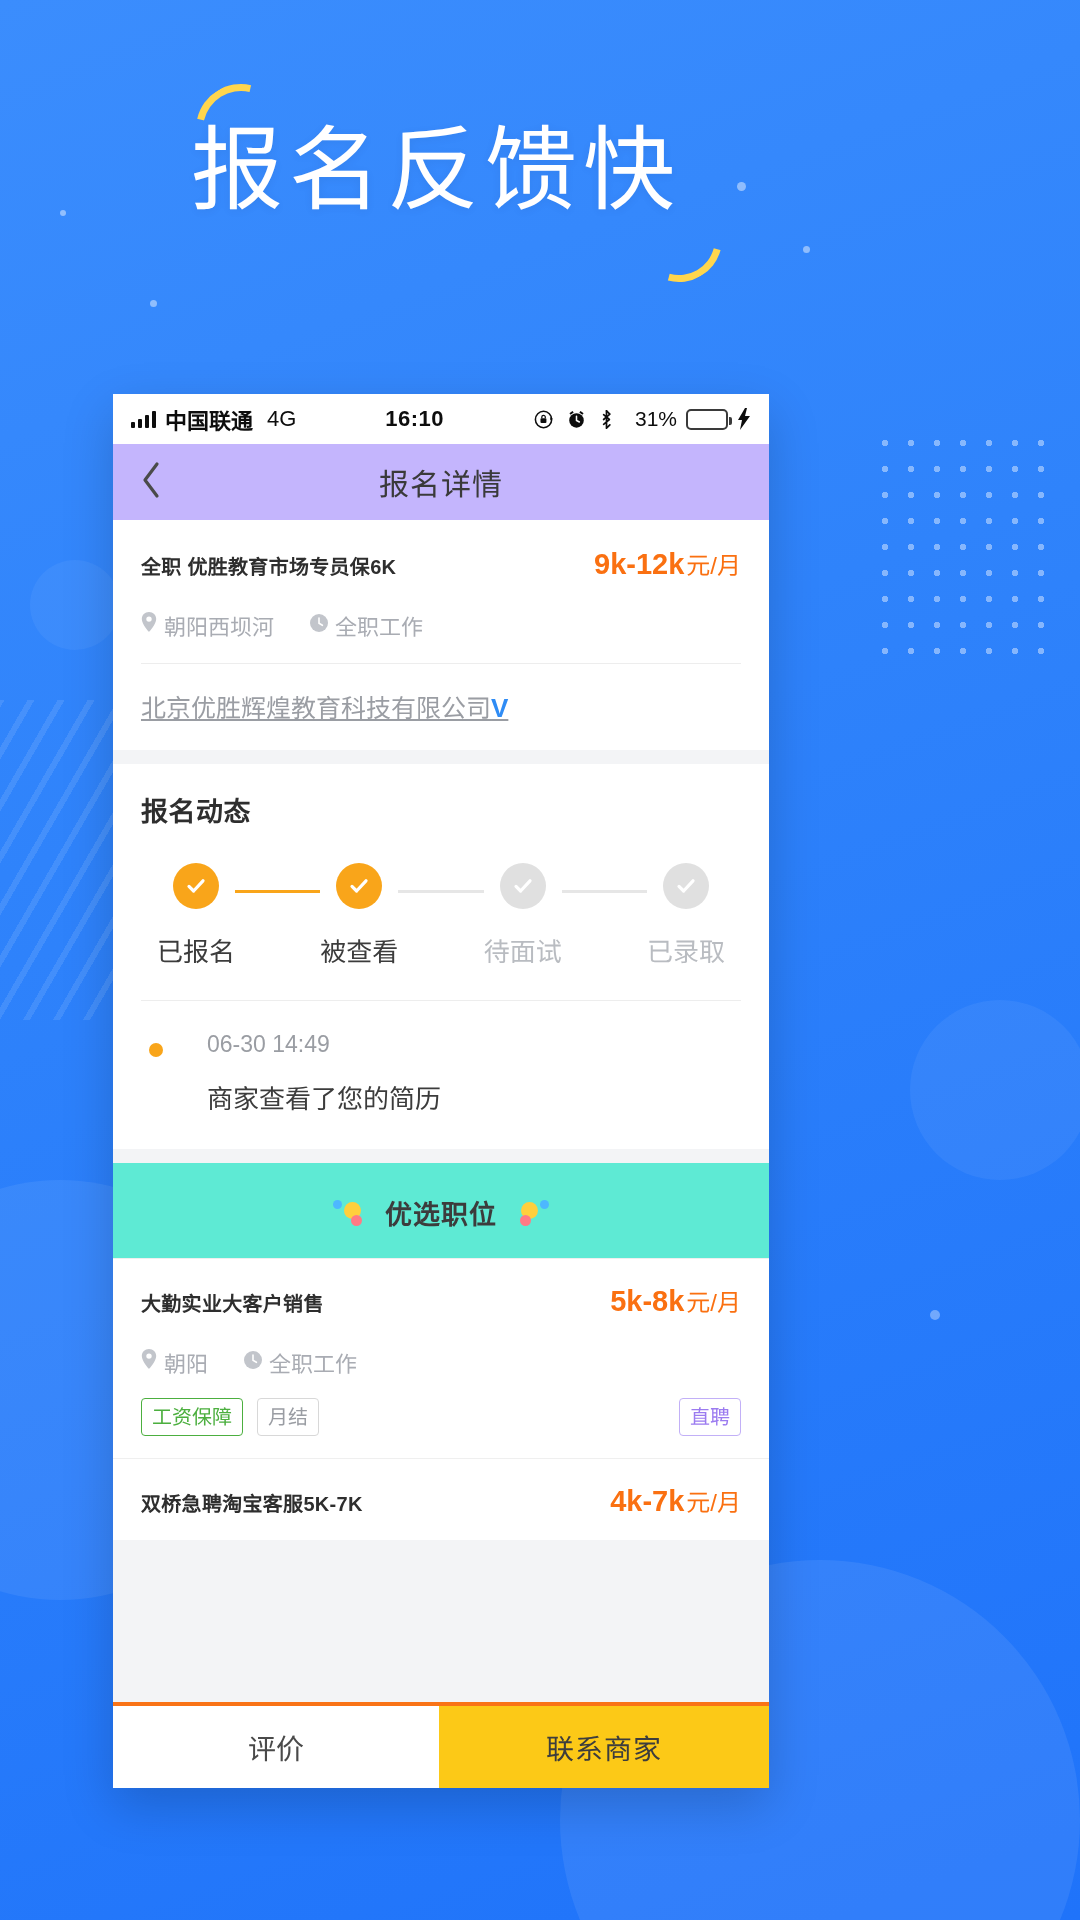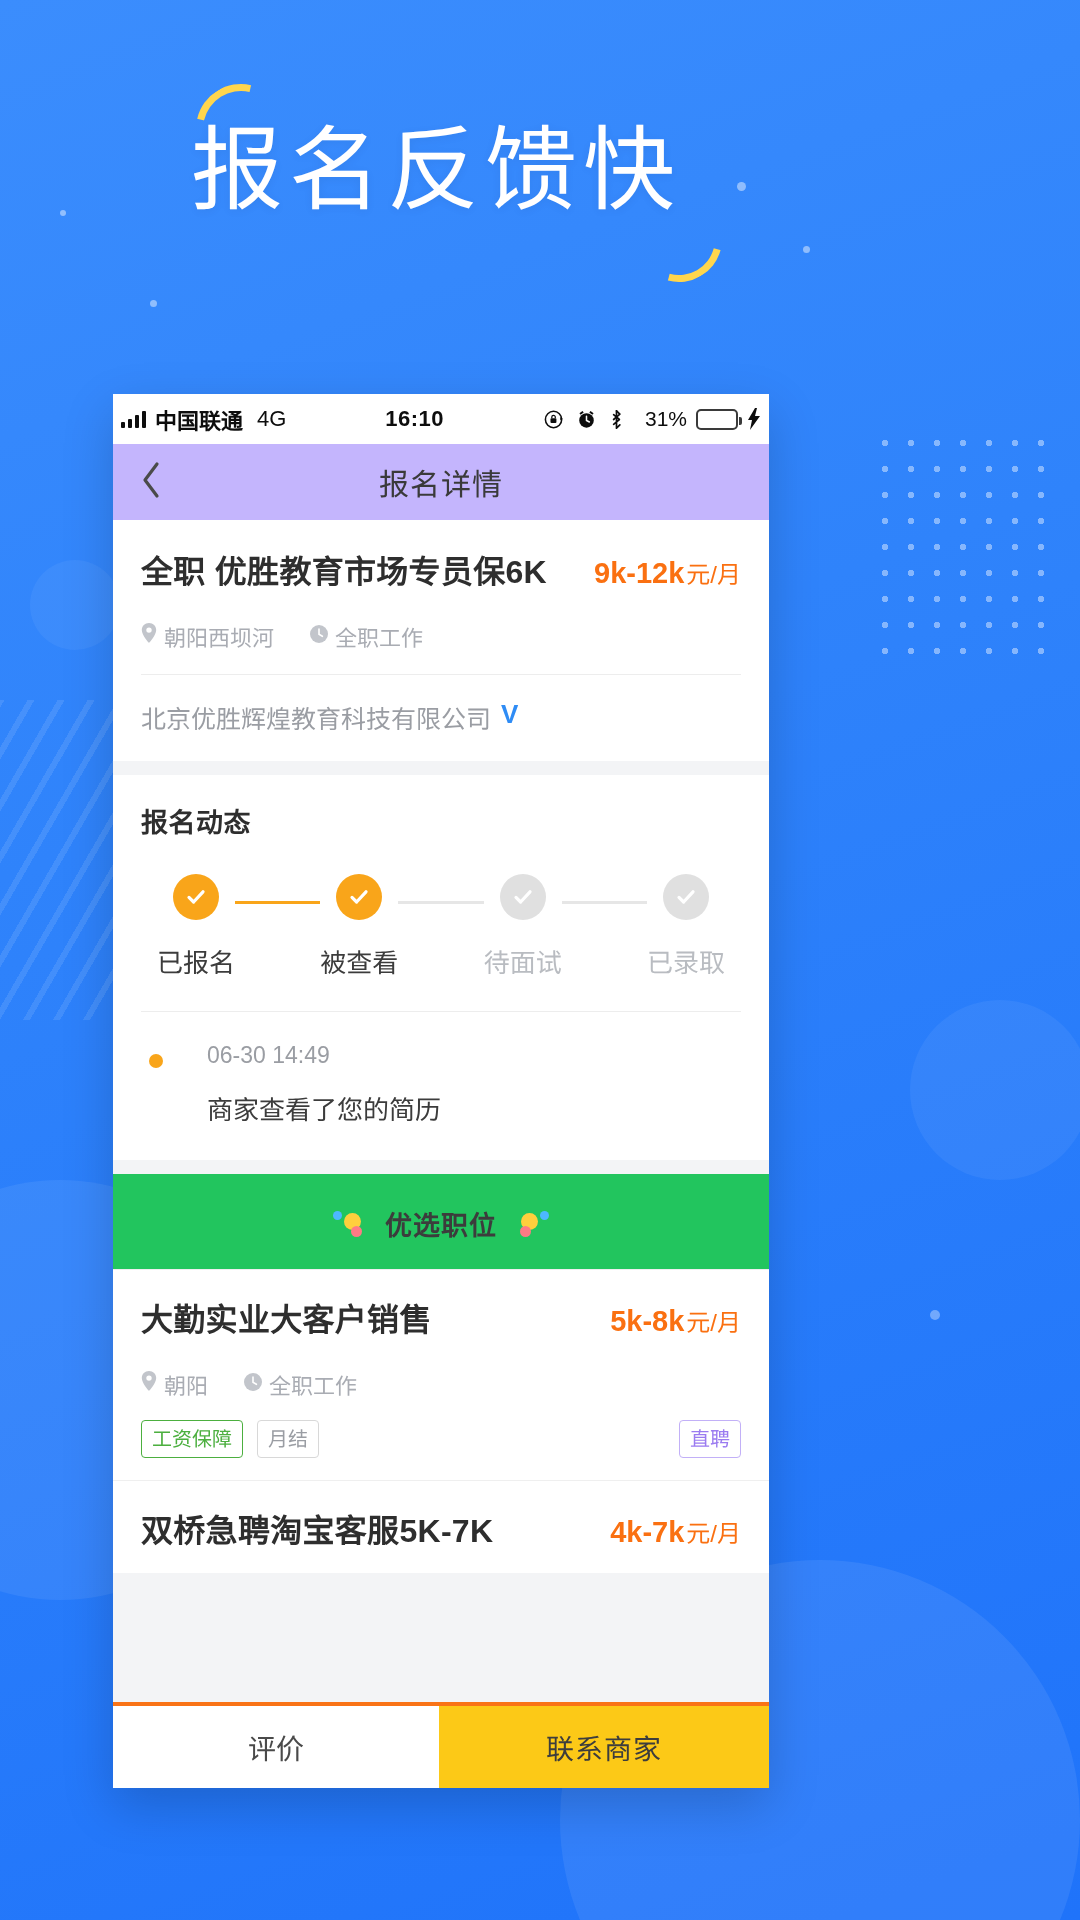--- a/index.html
+++ b/index.html
@@ -54,21 +54,21 @@
   #phone{
     position:absolute; left:113px; top:394px; width:656px; height:1394px;
     background:#ffffff; overflow:hidden;
     box-shadow:0 18px 48px rgba(0,0,0,.18);
     display:flex; flex-direction:column;
   }
 
   
   .statusbar{
     height:50px; flex:0 0 50px; background:#fff; display:flex; align-items:center;
-    padding:0 8px; font-size:21px; font-weight:700; color:#0d0d0d;
+    padding:0 18px; font-size:21px; font-weight:700; color:#0d0d0d;
   }
   .sb-left{ display:flex; align-items:center; gap:9px; }
   .bars{ display:flex; align-items:flex-end; gap:3px; height:17px; }
   .bars i{ display:block; width:4px; background:#0d0d0d; border-radius:1px; }
   .bars i:nth-child(1){ height:6px; }
   .bars i:nth-child(2){ height:9px; }
   .bars i:nth-child(3){ height:13px; }
   .bars i:nth-child(4){ height:17px; }
   .carrier{ font-size:22px; font-weight:600; letter-spacing:0; }
   .net{ font-size:22px; font-weight:500; margin-left:5px; }
@@ -89,28 +89,28 @@
     position:absolute; left:0; right:0; text-align:center;
     font-size:30px; color:#3a3a3a; font-weight:500; letter-spacing:1px; pointer-events:none;
   }
 
   .scroll{ flex:1 1 auto; overflow:hidden; background:#f3f4f6; }
   .card{ background:#fff; }
 
   
   .job-head{ padding:26px 28px 22px; }
   .job-row{ display:flex; align-items:baseline; justify-content:space-between; gap:14px; }
-  .job-title{ font-size:32px; font-weight:700; color:#2e2e2e; letter-spacing:.3px; }
+  .job-title{ font-size:20px; font-weight:700; color:#2e2e2e; letter-spacing:.3px; }
   .salary{ font-size:29px; font-weight:700; color:#fa7011; white-space:nowrap; }
   .salary .unit{ font-size:24px; font-weight:400; color:#fa7011; margin-left:2px; }
   .meta{ margin-top:28px; display:flex; align-items:center; gap:10px; color:#a9acb3; font-size:22px; }
   .meta .sep{ width:16px; }
   .meta-item{ display:flex; align-items:center; gap:7px; }
   .hr{ height:1px; background:#ededed; margin:0 28px; }
-  .company{ padding:24px 28px 26px; display:flex; align-items:flex-start; gap:10px; font-size:25px; color:#9a9da3; }
+  .company{ padding:24px 28px 26px; display:flex; align-items:flex-end; font-size:25px; color:#9a9da3;text-decoration:underline; }
   .vbadge{ color:#2f8cf5; font-weight:700; font-size:26px; }
 
   .gap{ height:14px; background:#f3f4f6; }
 
   
   .sec-title{ padding:26px 28px 0; font-size:27px; font-weight:700; color:#2e2e2e; letter-spacing:.5px; }
   .stepper{ padding:34px 44px 0; }
   .steps{ display:flex; align-items:center; }
   .step{ display:flex; flex-direction:column; align-items:center; flex:0 0 auto; }
   .node{ width:46px;height:46px; border-radius:50%; display:flex; align-items:center; justify-content:center; }
@@ -125,21 +125,21 @@
   .steplabel.off{ color:#b9bcc1; }
   .hr2{ height:1px; background:#ededed; margin:32px 28px 0; }
 
   .timeline{ padding:30px 28px 34px; display:flex; gap:18px; }
   .tl-dot{ width:14px;height:14px; border-radius:50%; background:#f9a51a; margin-top:12px; flex:0 0 14px; margin-left:8px;}
   .tl-body{ padding-left:26px; }
   .tl-time{ font-size:23px; color:#9a9da3; }
   .tl-text{ margin-top:20px; font-size:26px; color:#3c3c3c; }
 
   
-  .fav{ padding:30px 0 26px; display:flex; align-items:center; justify-content:center; gap:16px; background:#22c55e; }
+  .fav{ padding:30px 0 26px; display:flex; align-items:center; justify-content:center; gap:16px; background:#5eead4; }
   .fav-title{ font-size:27px; font-weight:700; color:#3c3c3c; letter-spacing:1px; }
   .deco{ position:relative; width:36px; height:30px; }
   .deco span{ position:absolute; border-radius:50%; display:block; }
   .deco .b{ width:9px;height:9px; background:#4db8ff; left:0; top:2px; }
   .deco .y{ width:17px;height:17px; background:#ffcf3d; left:11px; top:4px; }
   .deco .p{ width:11px;height:11px; background:#ff7a85; left:18px; top:17px; }
   .deco.flip{ transform:scaleX(-1); }
 
   .joblist .jitem{ padding:24px 28px 22px; border-top:1px solid #efefef; }
   .tags{ margin-top:20px; display:flex; align-items:center; gap:14px; }

